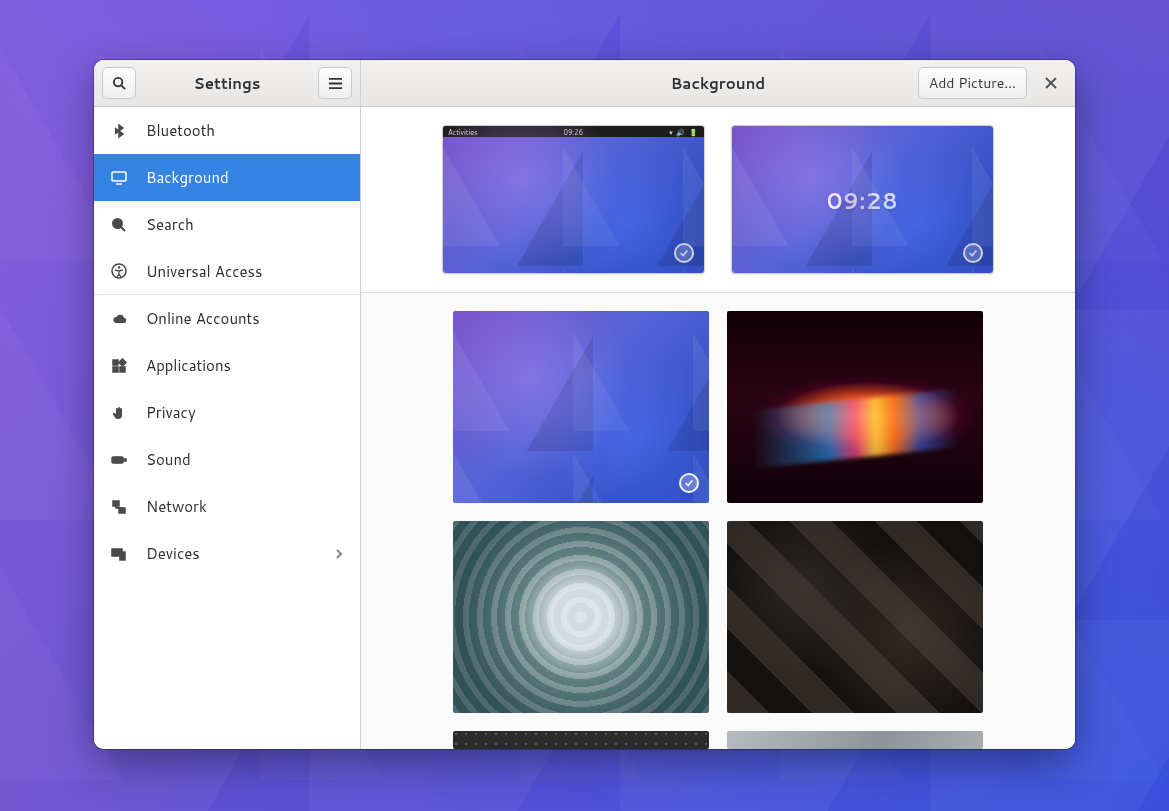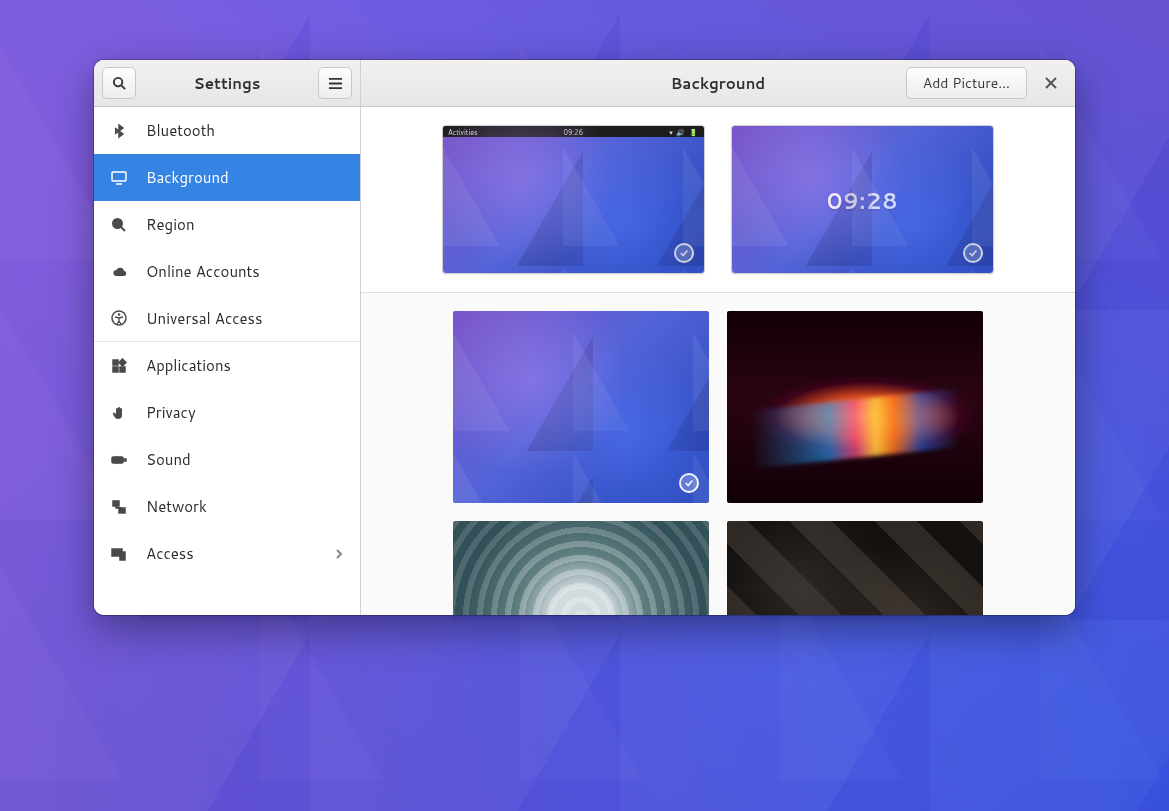--- a/index.html
+++ b/index.html
@@ -20,37 +20,37 @@
   background:
     
     linear-gradient(60deg, rgba(255,255,255,0.06) 0 30%, transparent 30% 100%),
     linear-gradient(-60deg, rgba(0,0,40,0.10) 0 35%, transparent 35% 100%);
   background-size:260px 260px,310px 310px;
   mix-blend-mode:overlay; opacity:.8;
 }
 
 
 .window {
-  position:absolute; left:94px; top:60px; width:981px; height:555px;
+  position:absolute; left:94px; top:60px; width:981px; height:689px;
   background:#fff; border-radius:10px; overflow:hidden;
   box-shadow:0 14px 40px rgba(0,0,0,0.38),0 0 0 1px rgba(0,0,0,0.25);
   display:flex;
 }
 .sidebar { width:267px; border-right:1px solid #d0d0d0; display:flex; flex-direction:column; background:#fff;}
 .content { flex:1; display:flex; flex-direction:column; background:#fff; }
 
 .headerbar {
   height:47px; background:linear-gradient(#f2f1f0,#e7e6e5); border-bottom:1px solid #c8c8c8;
   display:flex; align-items:center; padding:0 8px; gap:8px;
 }
 .hb-title { flex:1; text-align:center; font-weight:700; color:#303030; font-size:15px;}
 .hb-btn {
   height:32px; min-width:32px; border:1px solid #c8c8c8; border-radius:5px;
   background:linear-gradient(#fdfdfd,#eeeeee); display:flex; align-items:center; justify-content:center;
-  padding:0 16px; color:#3a3a3a; font-size:14px; cursor:pointer;
+  padding:0 10px; color:#3a3a3a; font-size:14px; cursor:pointer;
 }
 .hb-btn.icon-only{padding:0;width:34px;}
 .hb-btn.text{font-weight:500;}
 .hb-spacer{flex:1;}
 .hb-close{width:32px;height:32px;display:flex;align-items:center;justify-content:center;color:#555;cursor:pointer;border-radius:4px;}
 
 
 .nav { flex:1; overflow:auto; }
 .nav-item {
   display:flex; align-items:center; gap:18px; padding:17px 16px; height:47px;
@@ -178,42 +178,42 @@
           </span>
           <span>Background</span>
         </div>
         <div class="nav-item">
           <span class="ico">
             <svg width="16" height="16" viewBox="0 0 16 16" fill="currentColor" stroke="currentColor" stroke-width="2">
               <circle cx="6.5" cy="6.5" r="4.5"></circle>
               <line x1="10" y1="10" x2="14" y2="14"></line>
             </svg>
           </span>
-          <span>Region</span>
-        </div>
-        <div class="nav-item">
-          <span class="ico">
-            <svg width="16" height="16" viewBox="0 0 16 16" fill="currentColor">
-              <path d="M5 12a3 3 0 0 1 .4-5.97A4 4 0 0 1 13 7a2.5 2.5 0 0 1-.5 5H5z"></path>
-            </svg>
-          </span>
-          <span>Online Accounts</span>
+          <span>Search</span>
         </div>
         <div class="nav-item divider-after">
           <span class="ico">
             <svg width="16" height="16" viewBox="0 0 16 16" fill="currentColor">
               <circle cx="8" cy="8" r="7" fill="none" stroke="currentColor" stroke-width="1.5"></circle>
               <circle cx="8" cy="4.5" r="1.3"></circle>
               <path d="M4 7l4 1 4-1M8 8v3l-2 3M8 11l2 3" stroke="currentColor" stroke-width="1.3" fill="none"></path>
             </svg>
           </span>
           <span>Universal Access</span>
         </div>
         <div class="nav-item">
           <span class="ico">
+            <svg width="16" height="16" viewBox="0 0 16 16" fill="currentColor">
+              <path d="M5 12a3 3 0 0 1 .4-5.97A4 4 0 0 1 13 7a2.5 2.5 0 0 1-.5 5H5z"></path>
+            </svg>
+          </span>
+          <span>Online Accounts</span>
+        </div>
+        <div class="nav-item">
+          <span class="ico">
             <svg width="16" height="16" viewBox="0 0 16 16" fill="currentColor" stroke="currentColor" stroke-width="1.5">
               <rect x="2" y="2" width="5" height="5"></rect>
               <rect x="9" y="2" width="5" height="5" transform="rotate(45 11.5 4.5)"></rect>
               <rect x="2" y="9" width="5" height="5"></rect>
               <rect x="9" y="9" width="5" height="5"></rect>
             </svg>
           </span>
           <span>Applications</span>
         </div>
         <div class="nav-item">
@@ -244,21 +244,21 @@
           </span>
           <span>Network</span>
         </div>
         <div class="nav-item">
           <span class="ico">
             <svg width="16" height="16" viewBox="0 0 16 16" fill="currentColor" stroke="currentColor" stroke-width="1.5">
               <rect x="1" y="3" width="10" height="7"></rect>
               <rect x="9" y="6" width="5" height="8"></rect>
             </svg>
           </span>
-          <span>Access</span>
+          <span>Devices</span>
           <span class="chev">
             <svg width="10" height="10" viewBox="0 0 10 10" fill="none" stroke="currentColor" stroke-width="2">
               <polyline points="3,1 7,5 3,9"></polyline>
             </svg>
           </span>
         </div>
       </div>
   </div>
 
   <div class="content">

